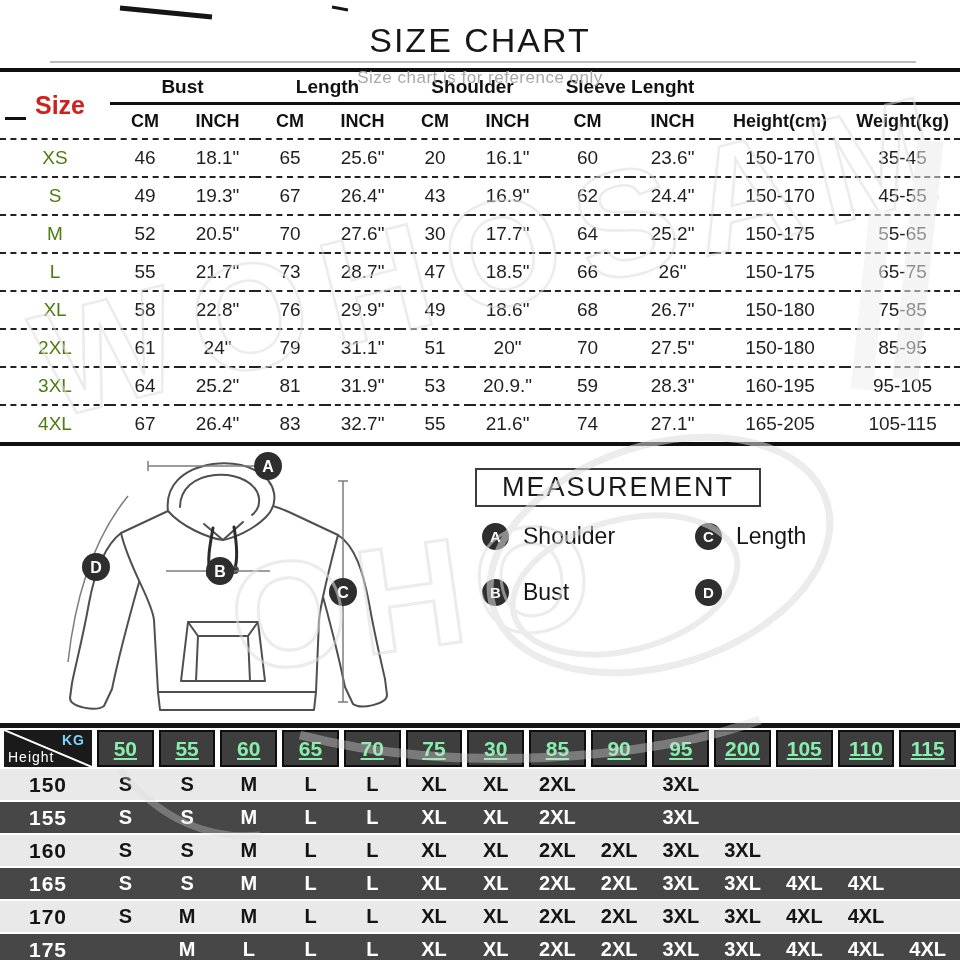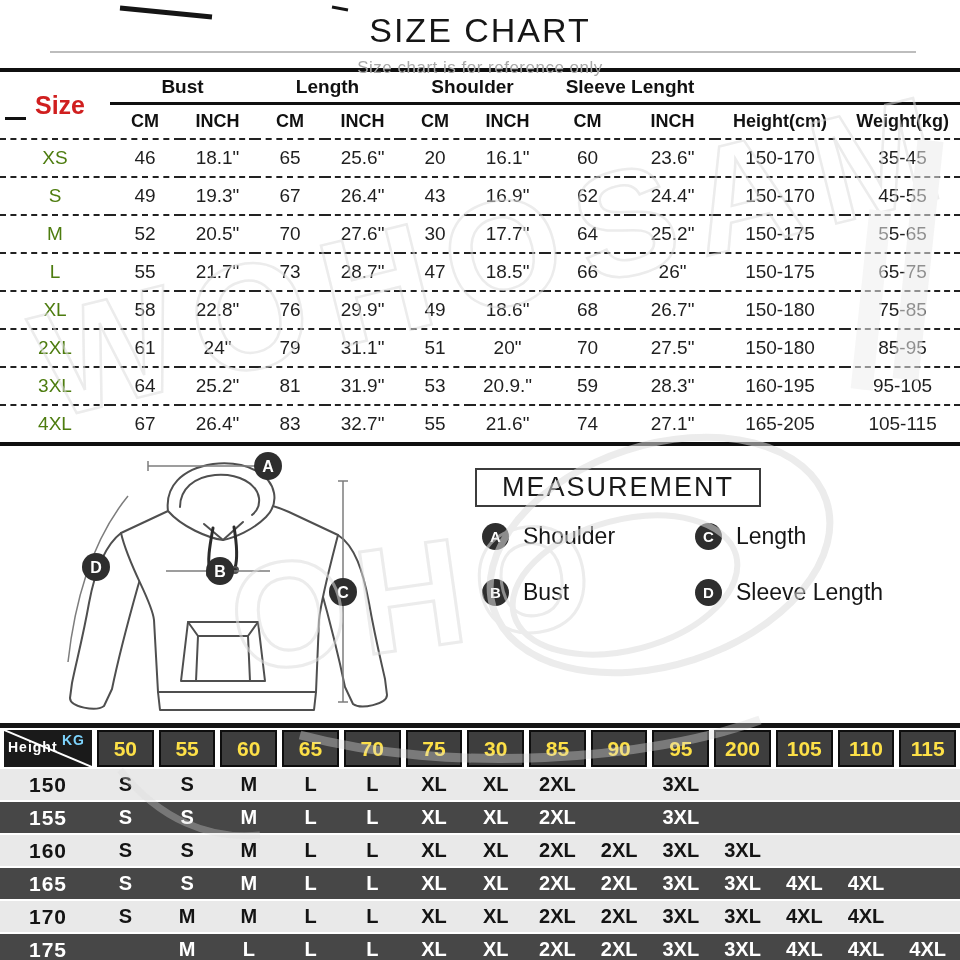--- a/index.html
+++ b/index.html
@@ -3,21 +3,21 @@
 <meta charset="utf-8">
 <style>
   html,body{margin:0;padding:0;}
   body{
     width:960px;height:960px;overflow:hidden;background:#fff;position:relative;
     font-family:"Liberation Sans",sans-serif;color:#1c1c1c;
   }
   
   .hdr{position:relative;height:68px;}
   .hdr .deco{position:absolute;left:0;top:0;width:960px;height:68px;}
-  .title{margin:0;padding-top:11px;text-align:center;font-size:34px;font-weight:500;letter-spacing:2px;color:#161616;}
+  .title{margin:0;padding-top:21px;text-align:center;font-size:34px;font-weight:500;letter-spacing:2px;color:#161616;}
   .title-rule{height:2px;background:#bdbdbd;width:866px;margin:1px 0 0 50px;}
   .subtitle{text-align:center;color:#a8a8a8;font-size:17px;margin-top:5px;letter-spacing:.5px;}
   
   table.size{width:960px;border-collapse:collapse;table-layout:fixed;
     border-top:4px solid #101010;border-bottom:4px solid #101010;}
   table.size th,table.size td{padding:0;text-align:center;vertical-align:middle;font-weight:normal;}
   tr.grp th{height:30px;font-size:19px;font-weight:bold;color:#111;}
   tr.units th{height:33px;font-size:18px;font-weight:bold;color:#111;
     border-top:3px solid #101010;border-bottom:2px dashed #222;}
   th.size-th{border-bottom:2px dashed #222;}
@@ -35,23 +35,23 @@
   .leg{position:absolute;display:flex;align-items:center;gap:14px;}
   .leg .dot{width:27px;height:27px;border-radius:50%;background:#2e2e2e;color:#fff;
     display:flex;align-items:center;justify-content:center;font-size:15px;font-weight:bold;flex:none;}
   .leg .lab{font-size:23px;color:#161616;}
   
   .matrix{position:relative;margin-top:0;border-top:5px solid #141414;padding-top:2px;}
   .m-head{display:flex;gap:5px;padding:0 4px;height:37px;}
   .m-corner{width:88px;flex:none;background:#1a1a1a;position:relative;}
   .m-corner svg{position:absolute;inset:0;width:100%;height:100%;}
   .m-corner .kg{position:absolute;top:2px;right:7px;color:#7dd3fc;font-size:14px;font-weight:bold;letter-spacing:1px;}
-  .m-corner .hg{position:absolute;bottom:12px;left:4px;color:#fff;font-size:14px;font-weight:bold;letter-spacing:1px;}
-  .m-w{flex:1;background:#3e3e3e;border:2px solid #0e0e0e;color:#fde047;font-weight:bold;font-size:21px;
-    display:flex;align-items:center;justify-content:center;}
+  .m-corner .hg{position:absolute;bottom:2px;left:4px;color:#fff;font-size:14px;font-weight:normal;letter-spacing:1px;}
+  .m-w{flex:1;background:#3e3e3e;border:2px solid #0e0e0e;color:#86efac;font-weight:bold;font-size:21px;
+    display:flex;align-items:center;justify-content:center;text-decoration:underline;}
   .m-row{display:flex;gap:5px;padding:0 4px;height:31px;margin-top:2px;align-items:center;}
   .m-row.light{background:#e9e9e9;color:#141414;align-items:center;}
   .m-row.dark{background:#474747;color:#fff;}
   .m-hcol{width:88px;flex:none;text-align:center;font-weight:bold;font-size:21px;letter-spacing:1px;}
   .m-cell{flex:1;text-align:center;font-weight:bold;font-size:20px;}
   
   .wm{position:absolute;inset:0;z-index:6;pointer-events:none;}
   .content-z{position:relative;z-index:1;}
 </style>
 </head>
@@ -271,21 +271,20 @@
     <div class="leg" style="left:695px;top:77px;">
       <span class="dot">C</span>
       <span class="lab">Length</span>
     </div>
     <div class="leg" style="left:482px;top:133px;">
       <span class="dot">B</span>
       <span class="lab">Bust</span>
     </div>
     <div class="leg" style="left:695px;top:133px;">
       <span class="dot">D</span>
-      <span class="lab">Sleeve Length</span>
     </div>
   </div>
 
   <div class="matrix">
     <div class="m-head" id="matrix-head">
       <div class="m-corner">
         <svg>
             <line x1="0" y1="0" x2="100%" y2="100%" stroke="#ffffff" stroke-width="2"></line>
           </svg>
         <span class="kg">KG</span>

